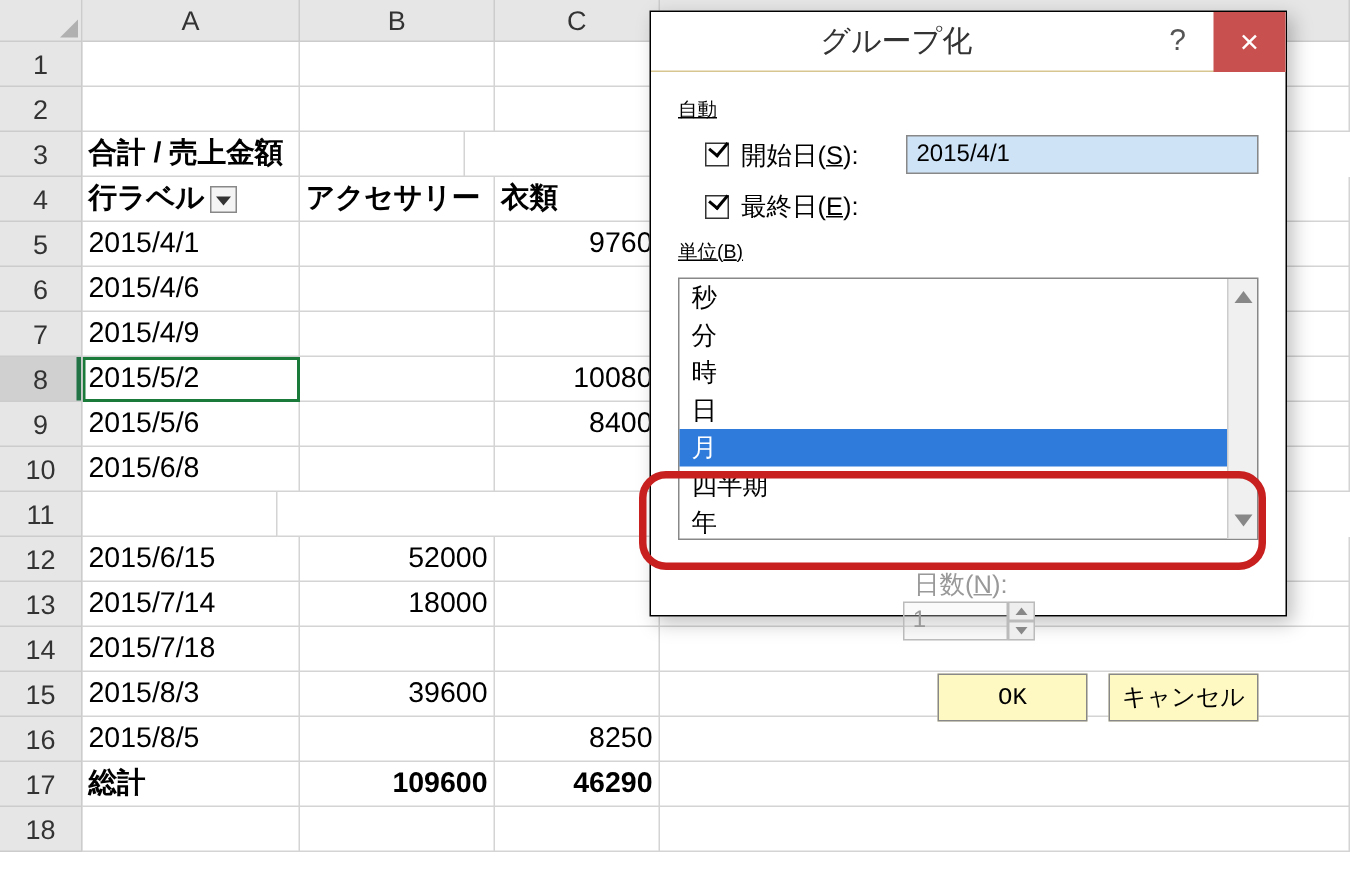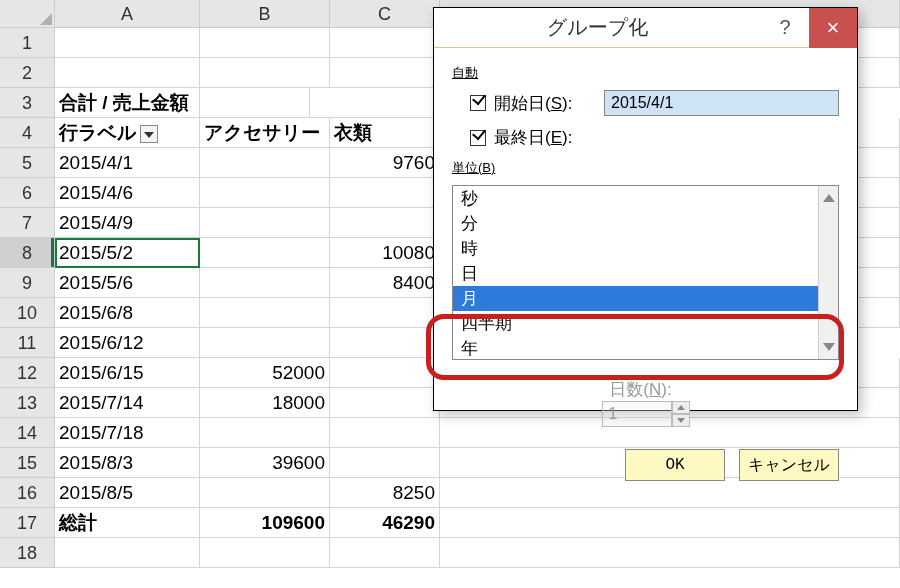--- a/index.html
+++ b/index.html
@@ -235,21 +235,20 @@
       </div>
       <div class="row">
         <div class="row-h">10</div>
         <div class="cell cA">2015/6/8</div>
         <div class="cell cB"></div>
         <div class="cell cC"></div>
         <div class="cell cD"></div>
       </div>
       <div class="row">
         <div class="row-h">11</div>
-        <div class="cell cA">2015/6/12</div>
         <div class="cell cB"></div>
         <div class="cell cD"></div>
       </div>
       <div class="row">
         <div class="row-h">12</div>
         <div class="cell cA">2015/6/15</div>
         <div class="cell cB num">52000</div>
         <div class="cell cC"></div>
         <div class="cell cD"></div>
       </div>

